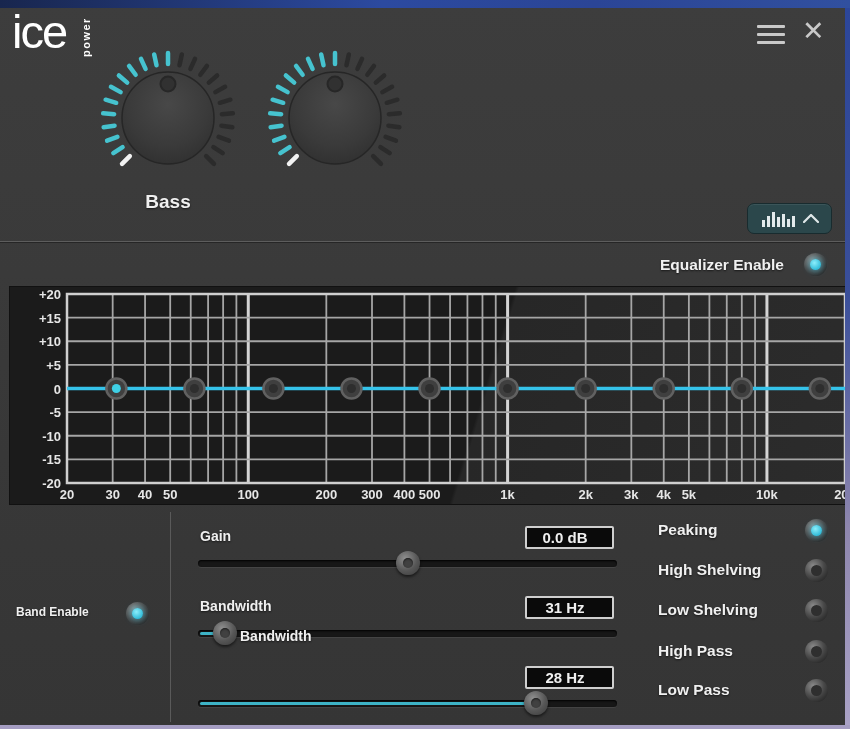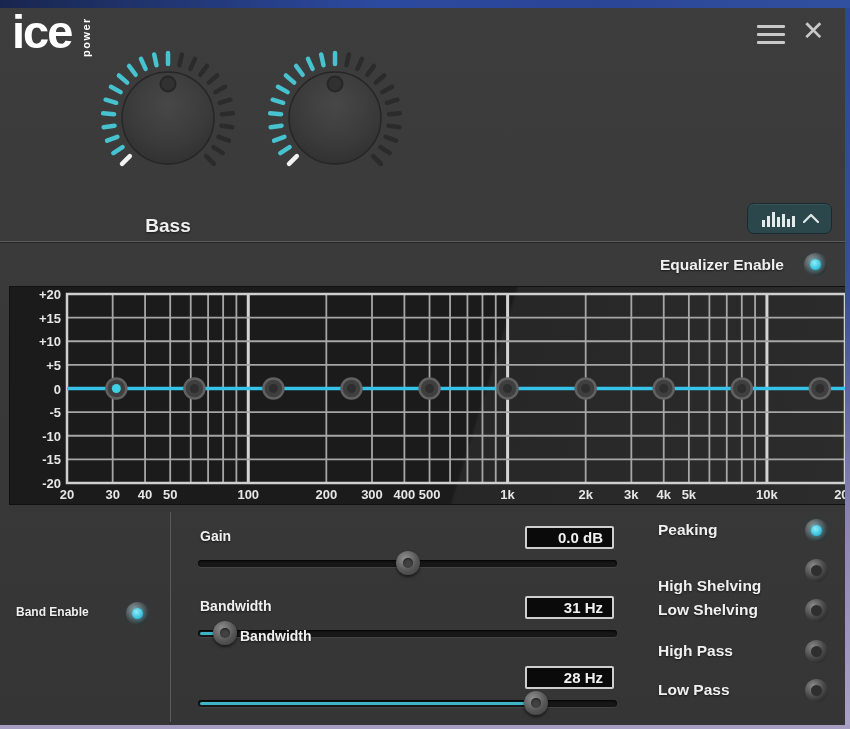--- a/index.html
+++ b/index.html
@@ -5,31 +5,31 @@
   html,body{margin:0;padding:0;background:#222;}
   #app{position:relative;width:850px;height:729px;background:linear-gradient(#3d3d3d,#353535);
        font-family:"Liberation Sans",sans-serif;color:#f0f0f0;overflow:hidden;}
   
   #titlebar{position:absolute;left:0;top:0;width:100%;height:8px;
     background:linear-gradient(90deg,#18264e,#2c4aa0 45%,#2b4596 70%,#31509f);}
   #right-border{position:absolute;top:8px;right:0;width:5px;height:721px;
     background:linear-gradient(#2c469a,#3a4f9a 40%,#8e86ae 72%,#aaa2c6);}
   #bottom-border{position:absolute;left:0;bottom:0;width:100%;height:4px;background:#a59dc2;}
   
-  #logo{position:absolute;left:12px;top:4px;font-size:47px;font-weight:700;letter-spacing:-2px;color:#fff;}
+  #logo{position:absolute;left:12px;top:4px;font-size:47px;font-weight:400;letter-spacing:-2px;color:#fff;}
   #logo-sub{position:absolute;left:80px;top:13px;height:44px;writing-mode:vertical-rl;transform:rotate(180deg);
     font-size:11px;font-weight:700;letter-spacing:1.5px;color:#fff;}
   #menu-btn{position:absolute;left:757px;top:25px;width:28px;height:19px;cursor:pointer;}
   #menu-btn .bar{width:28px;height:3px;background:#c9c9c9;margin-bottom:5px;border-radius:1px;}
   #close-btn{position:absolute;left:802px;top:16px;font-size:27px;color:#c9c9c9;cursor:pointer;line-height:30px;}
   .knob{position:absolute;width:150px;height:150px;}
   #knob-bass{left:93px;top:43px;} #knob-treble{left:260px;top:43px;}
   .knob-label{position:absolute;top:191px;width:150px;text-align:center;font-size:19px;font-weight:700;
     text-shadow:0 1px 2px rgba(0,0,0,.6);}
-  #knob-bass-label{left:93px;margin-top:24px;} #knob-treble-label{left:260px;}
+  #knob-bass-label{left:93px;} #knob-treble-label{left:260px;}
   #analyzer-btn{position:absolute;left:747px;top:203px;width:85px;height:31px;background:#2b474b;
     border:1px solid #182b2e;border-radius:7px;box-shadow:inset 0 1px 0 rgba(255,255,255,.08);
     display:flex;align-items:center;justify-content:center;gap:8px;cursor:pointer;box-sizing:border-box;}
   #header-divider{position:absolute;left:0;top:241px;width:100%;height:1px;background:#5d5d5d;box-shadow:0 1px 0 #262626;}
   
   #eq-enable-label{position:absolute;top:256px;right:66px;font-size:15.5px;font-weight:700;text-shadow:0 1px 2px rgba(0,0,0,.6);}
   .led{position:absolute;width:23px;height:23px;border-radius:50%;cursor:pointer;
     background:radial-gradient(circle at 35% 30%,#8a8a8a,#4a4a4a 48%,#262626 85%);}
   .led::after{content:"";position:absolute;inset:6px;border-radius:50%;background:#2f2f2f;}
   .led.on::after{background:radial-gradient(circle at 40% 35%,#8ceefb,#32bcd9 70%);box-shadow:0 0 7px rgba(63,197,226,.85);}
@@ -38,34 +38,34 @@
   #eq-graph{position:absolute;left:9px;top:286px;width:829px;height:217px;
     background:linear-gradient(107deg,#1b1b1b 0%,#1b1b1b 55%,#272727 55.4%,#2c2c2c 100%);
     border:1px solid #111;box-sizing:content-box;padding-left:24px;}
   .axis-label{fill:#e6e6e6;font-size:13px;font-weight:700;font-family:"Liberation Sans",sans-serif;}
   
   #v-divider{position:absolute;left:170px;top:512px;width:1px;height:210px;background:#5a5a5a;}
   #band-enable-label{position:absolute;left:16px;top:605px;font-size:12px;font-weight:700;text-shadow:0 1px 2px rgba(0,0,0,.6);}
   #band-enable-led{left:126px;top:602px;}
   .ctl-label{position:absolute;left:200px;font-size:14px;font-weight:700;text-shadow:0 1px 2px rgba(0,0,0,.6);}
   .value-box{position:absolute;left:525px;width:89px;height:23px;background:#0a0a0a;border:2px solid #cfcfcf;
-    border-radius:2px;font-size:15px;font-weight:700;text-align:right;padding-right:9px;line-height:20px;box-sizing:border-box;}
+    border-radius:2px;font-size:15px;font-weight:700;text-align:center;padding-right:9px;line-height:20px;box-sizing:border-box;}
   .slider{position:absolute;left:198px;width:419px;height:7px;background:#171717;border-radius:4px;
     box-shadow:inset 0 1px 2px #000,0 1px 0 rgba(255,255,255,.07);cursor:pointer;}
   .slider-fill{position:absolute;left:2px;top:2px;height:3px;background:#3db3c6;border-radius:2px;width:0;}
   .slider-thumb{position:absolute;top:-9px;width:24px;height:24px;border-radius:50%;cursor:grab;
     background:radial-gradient(circle at 38% 32%,#909090,#565656 55%,#3a3a3a);
     box-shadow:0 2px 3px rgba(0,0,0,.55);}
   .slider-thumb::after{content:"";position:absolute;inset:7px;border-radius:50%;background:#414141;
     box-shadow:inset 0 1px 2px rgba(0,0,0,.6);}
   .filter-label{position:absolute;left:658px;font-size:15.5px;font-weight:700;text-shadow:0 1px 2px rgba(0,0,0,.6);}
   #gain-label{top:528px;} #gain-box{top:526px;} #gain-slider{top:560px;}
   #freq-label{top:598px;} #freq-box{top:596px;} #freq-slider{top:630px;}
   #bw-label{top:628px;margin-left:40px;}   #bw-box{top:666px;}   #bw-slider{top:700px;}
-  #filter-0-label{top:521px;} #filter-1-label{top:577px;} #filter-2-label{top:601px;} #filter-3-label{top:642px;} #filter-4-label{top:681px;}
+  #filter-0-label{top:521px;} #filter-1-label{top:561px;} #filter-2-label{top:601px;} #filter-3-label{top:642px;} #filter-4-label{top:681px;}
   #filter-0-led{left:805px;top:519px;} #filter-1-led{left:805px;top:559px;} #filter-2-led{left:805px;top:599px;}
   #filter-3-led{left:805px;top:640px;} #filter-4-led{left:805px;top:679px;}
 </style>
 </head>
 <body>
 
 <div id="app">
   <div id="titlebar"></div>
 
   <div id="logo">ice</div>

